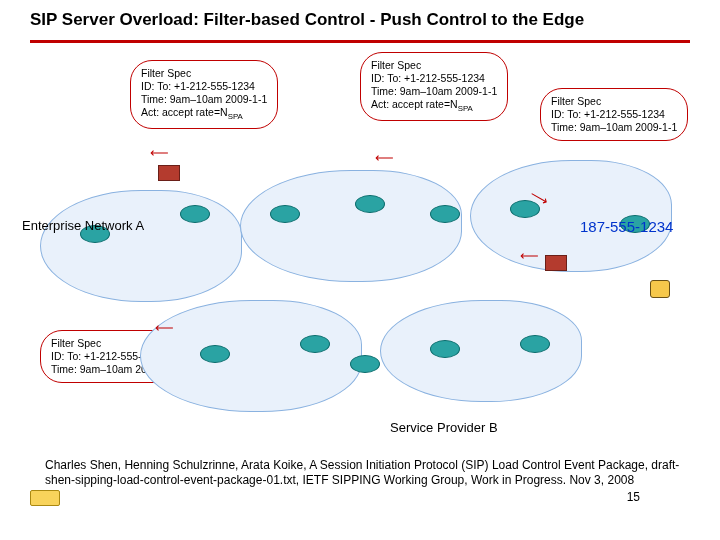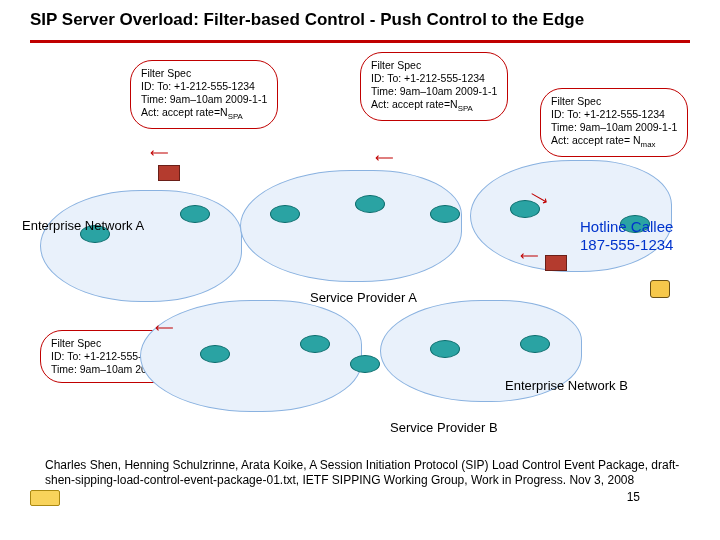--- a/index.html
+++ b/index.html
@@ -44,21 +44,20 @@
     <div>Filter Spec</div>
     <div>ID: To: +1-212-555-1234</div>
     <div>Time: 9am–10am 2009-1-1</div>
     <div><span>Act: accept rate=N</span><sub>SPA</sub></div>
   </div>
 
   <div class="callout" style="top:88px;left:540px">
     <div>Filter Spec</div>
     <div>ID: To: +1-212-555-1234</div>
     <div>Time: 9am–10am 2009-1-1</div>
-    <div><span>Act: accept rate= N</span><sub>max</sub></div>
   </div>
 
   <div class="callout" style="top:330px;left:40px">
     <div>Filter Spec</div>
     <div>ID: To: +1-212-555-1234</div>
     <div>Time: 9am–10am 2009-1-1</div>
   </div>
 
   <div class="clouds">
     <div class="cloud c1"></div>
@@ -84,25 +83,22 @@
     <div class="phone" style="left:610px;top:120px"></div>
 
     <div class="arr" style="left:110px;top:-15px">⟵</div>
     <div class="arr" style="left:335px;top:-10px">⟵</div>
     <div class="arr" style="left:480px;top:88px">⟵</div>
     <div class="arr" style="left:115px;top:160px">⟵</div>
     <div class="arr" style="left:490px;top:30px;transform:rotate(30deg)">⟶</div>
   </div>
 
   <div class="label" style="top:218px;left:22px">Enterprise Network A</div>
-  <div class="label" style="top:290px;left:310px">Service Provider A</div>
   <div class="label" style="top:420px;left:390px">Service Provider B</div>
-  <div class="label" style="top:378px;left:505px">Enterprise Network B</div>
 
   <div class="label bigblue" style="top:218px;left:580px;font-size:15px;line-height:1.2">
-    <div>Hotline Callee</div>
     <div>187-555-1234</div>
   </div>
 
   <div class="footer">Charles Shen, Henning Schulzrinne, Arata Koike, A Session Initiation Protocol (SIP) Load Control Event Package, draft-shen-sipping-load-control-event-package-01.txt, IETF SIPPING Working Group, Work in Progress. Nov 3, 2008</div>
   <div class="marker"></div>
   <div class="pagenum">15</div>
 </div>
 
 </body></html>

